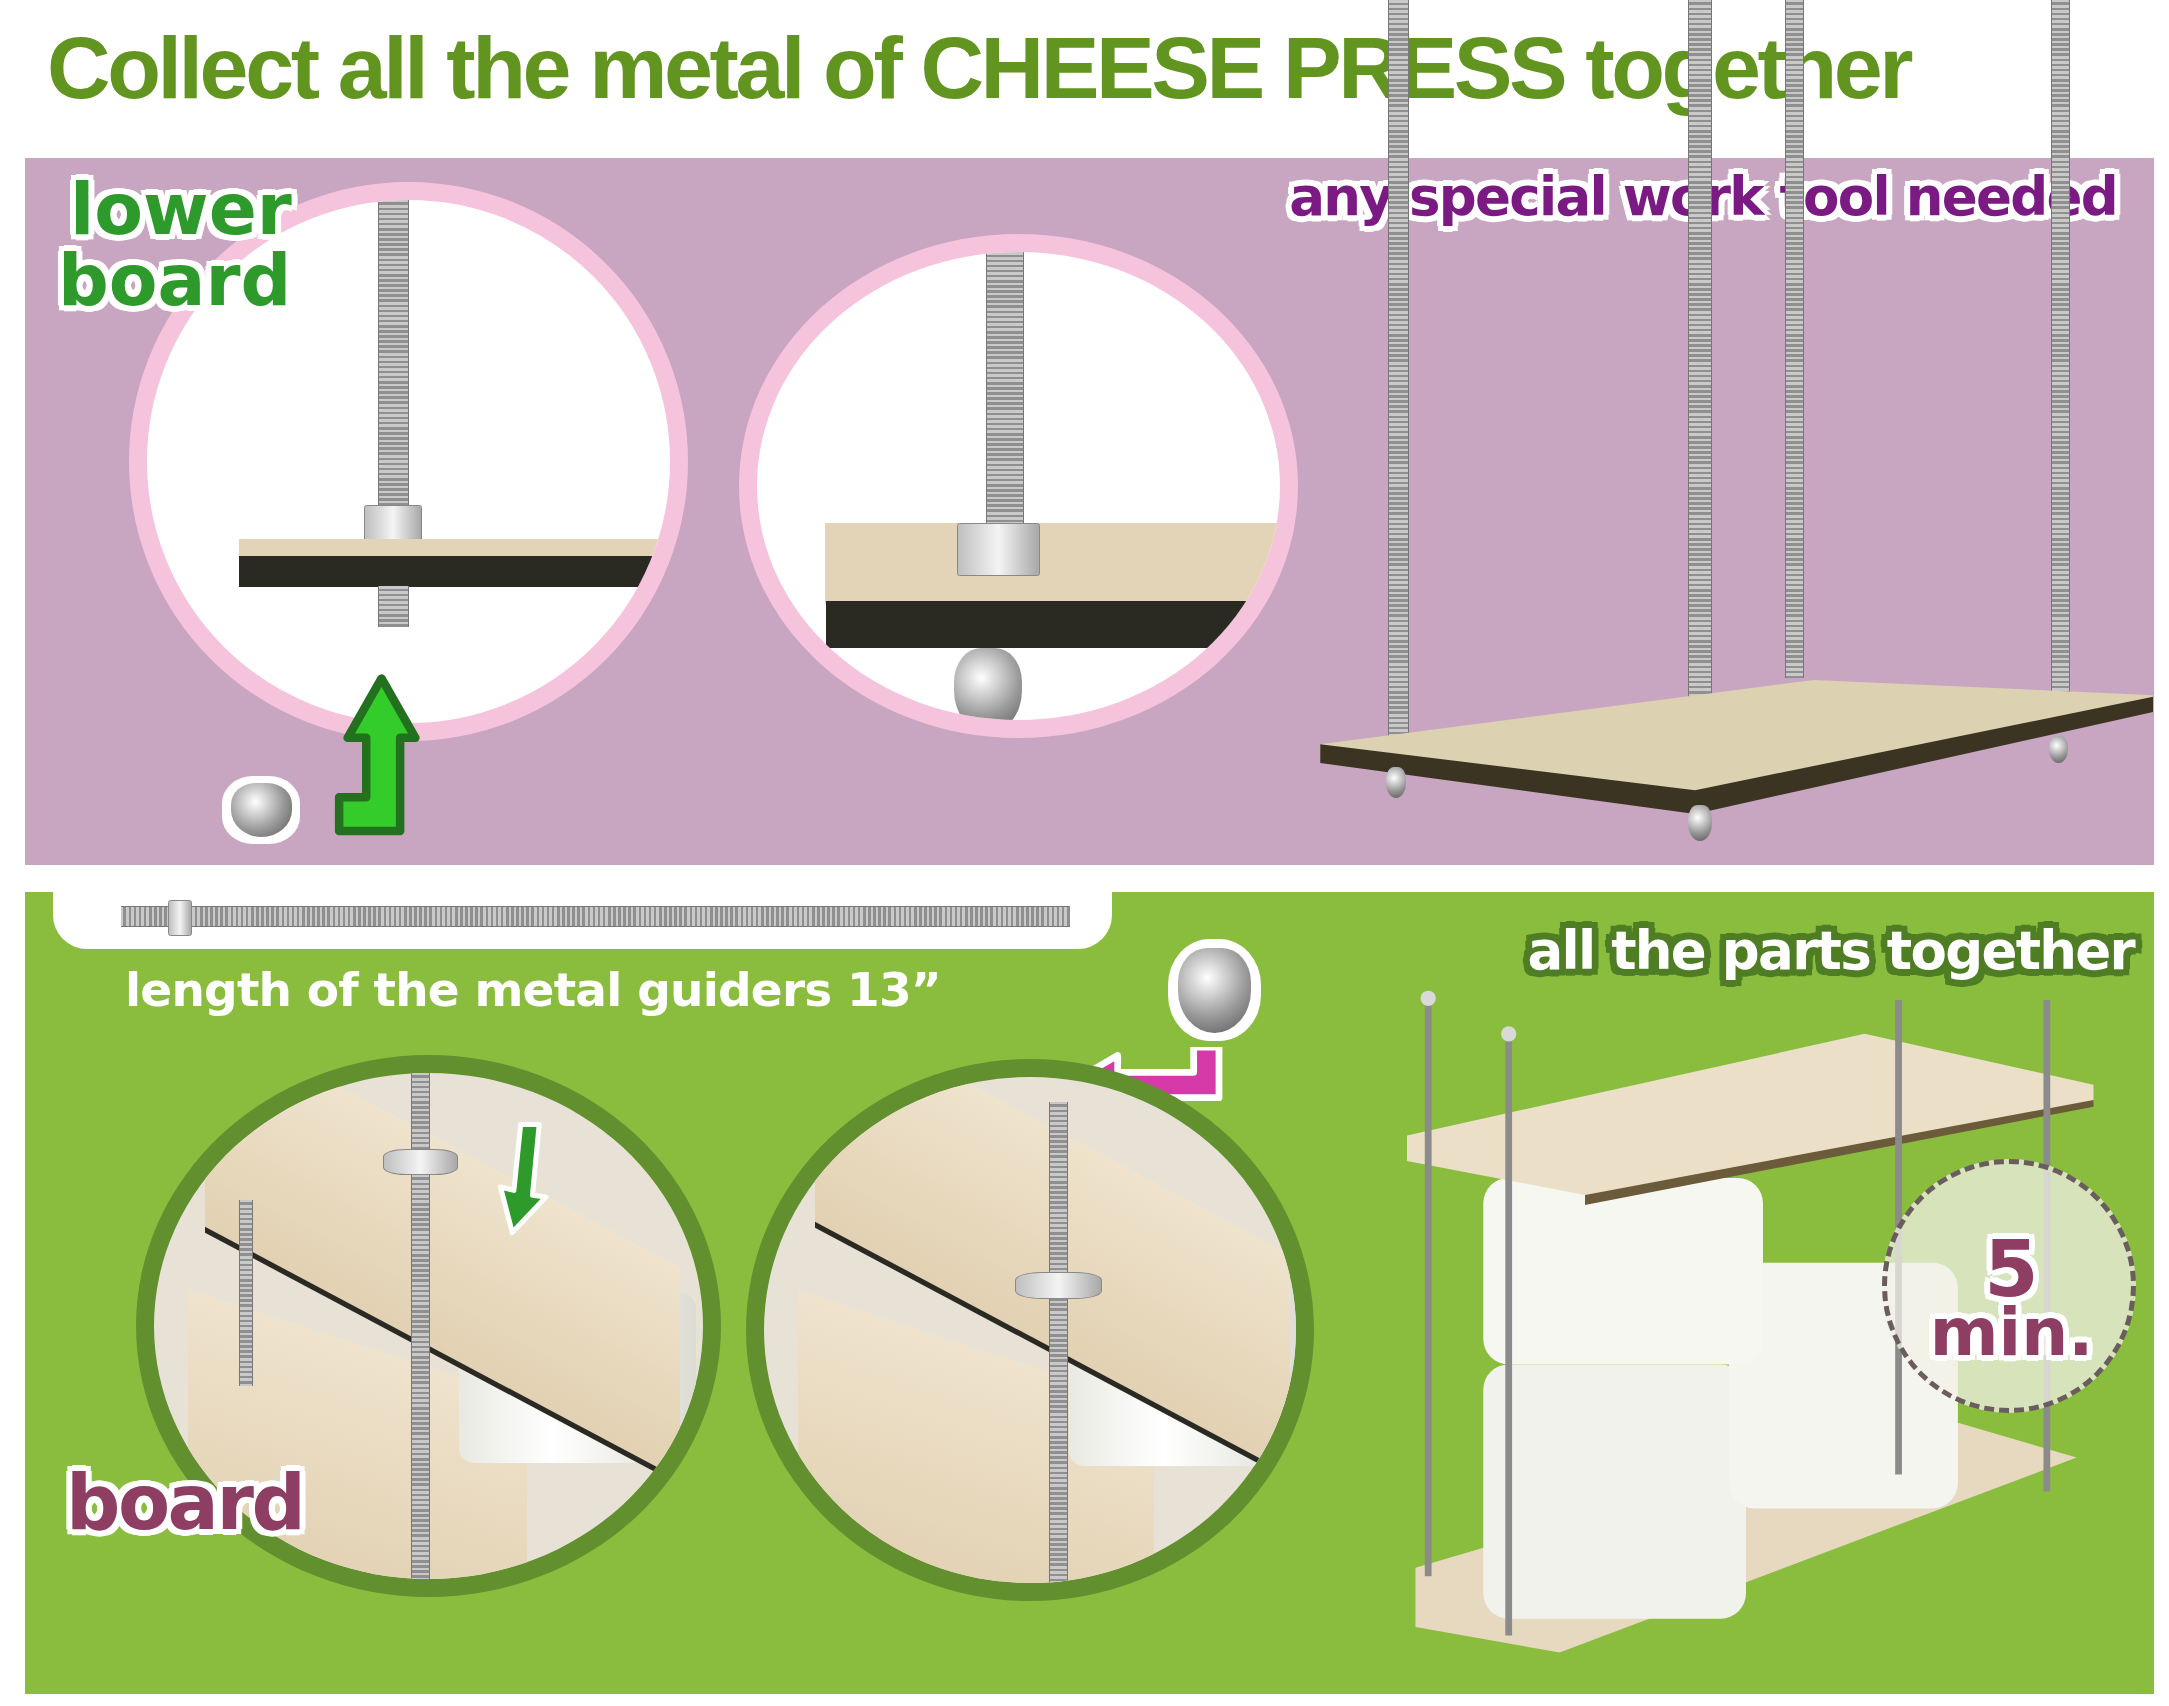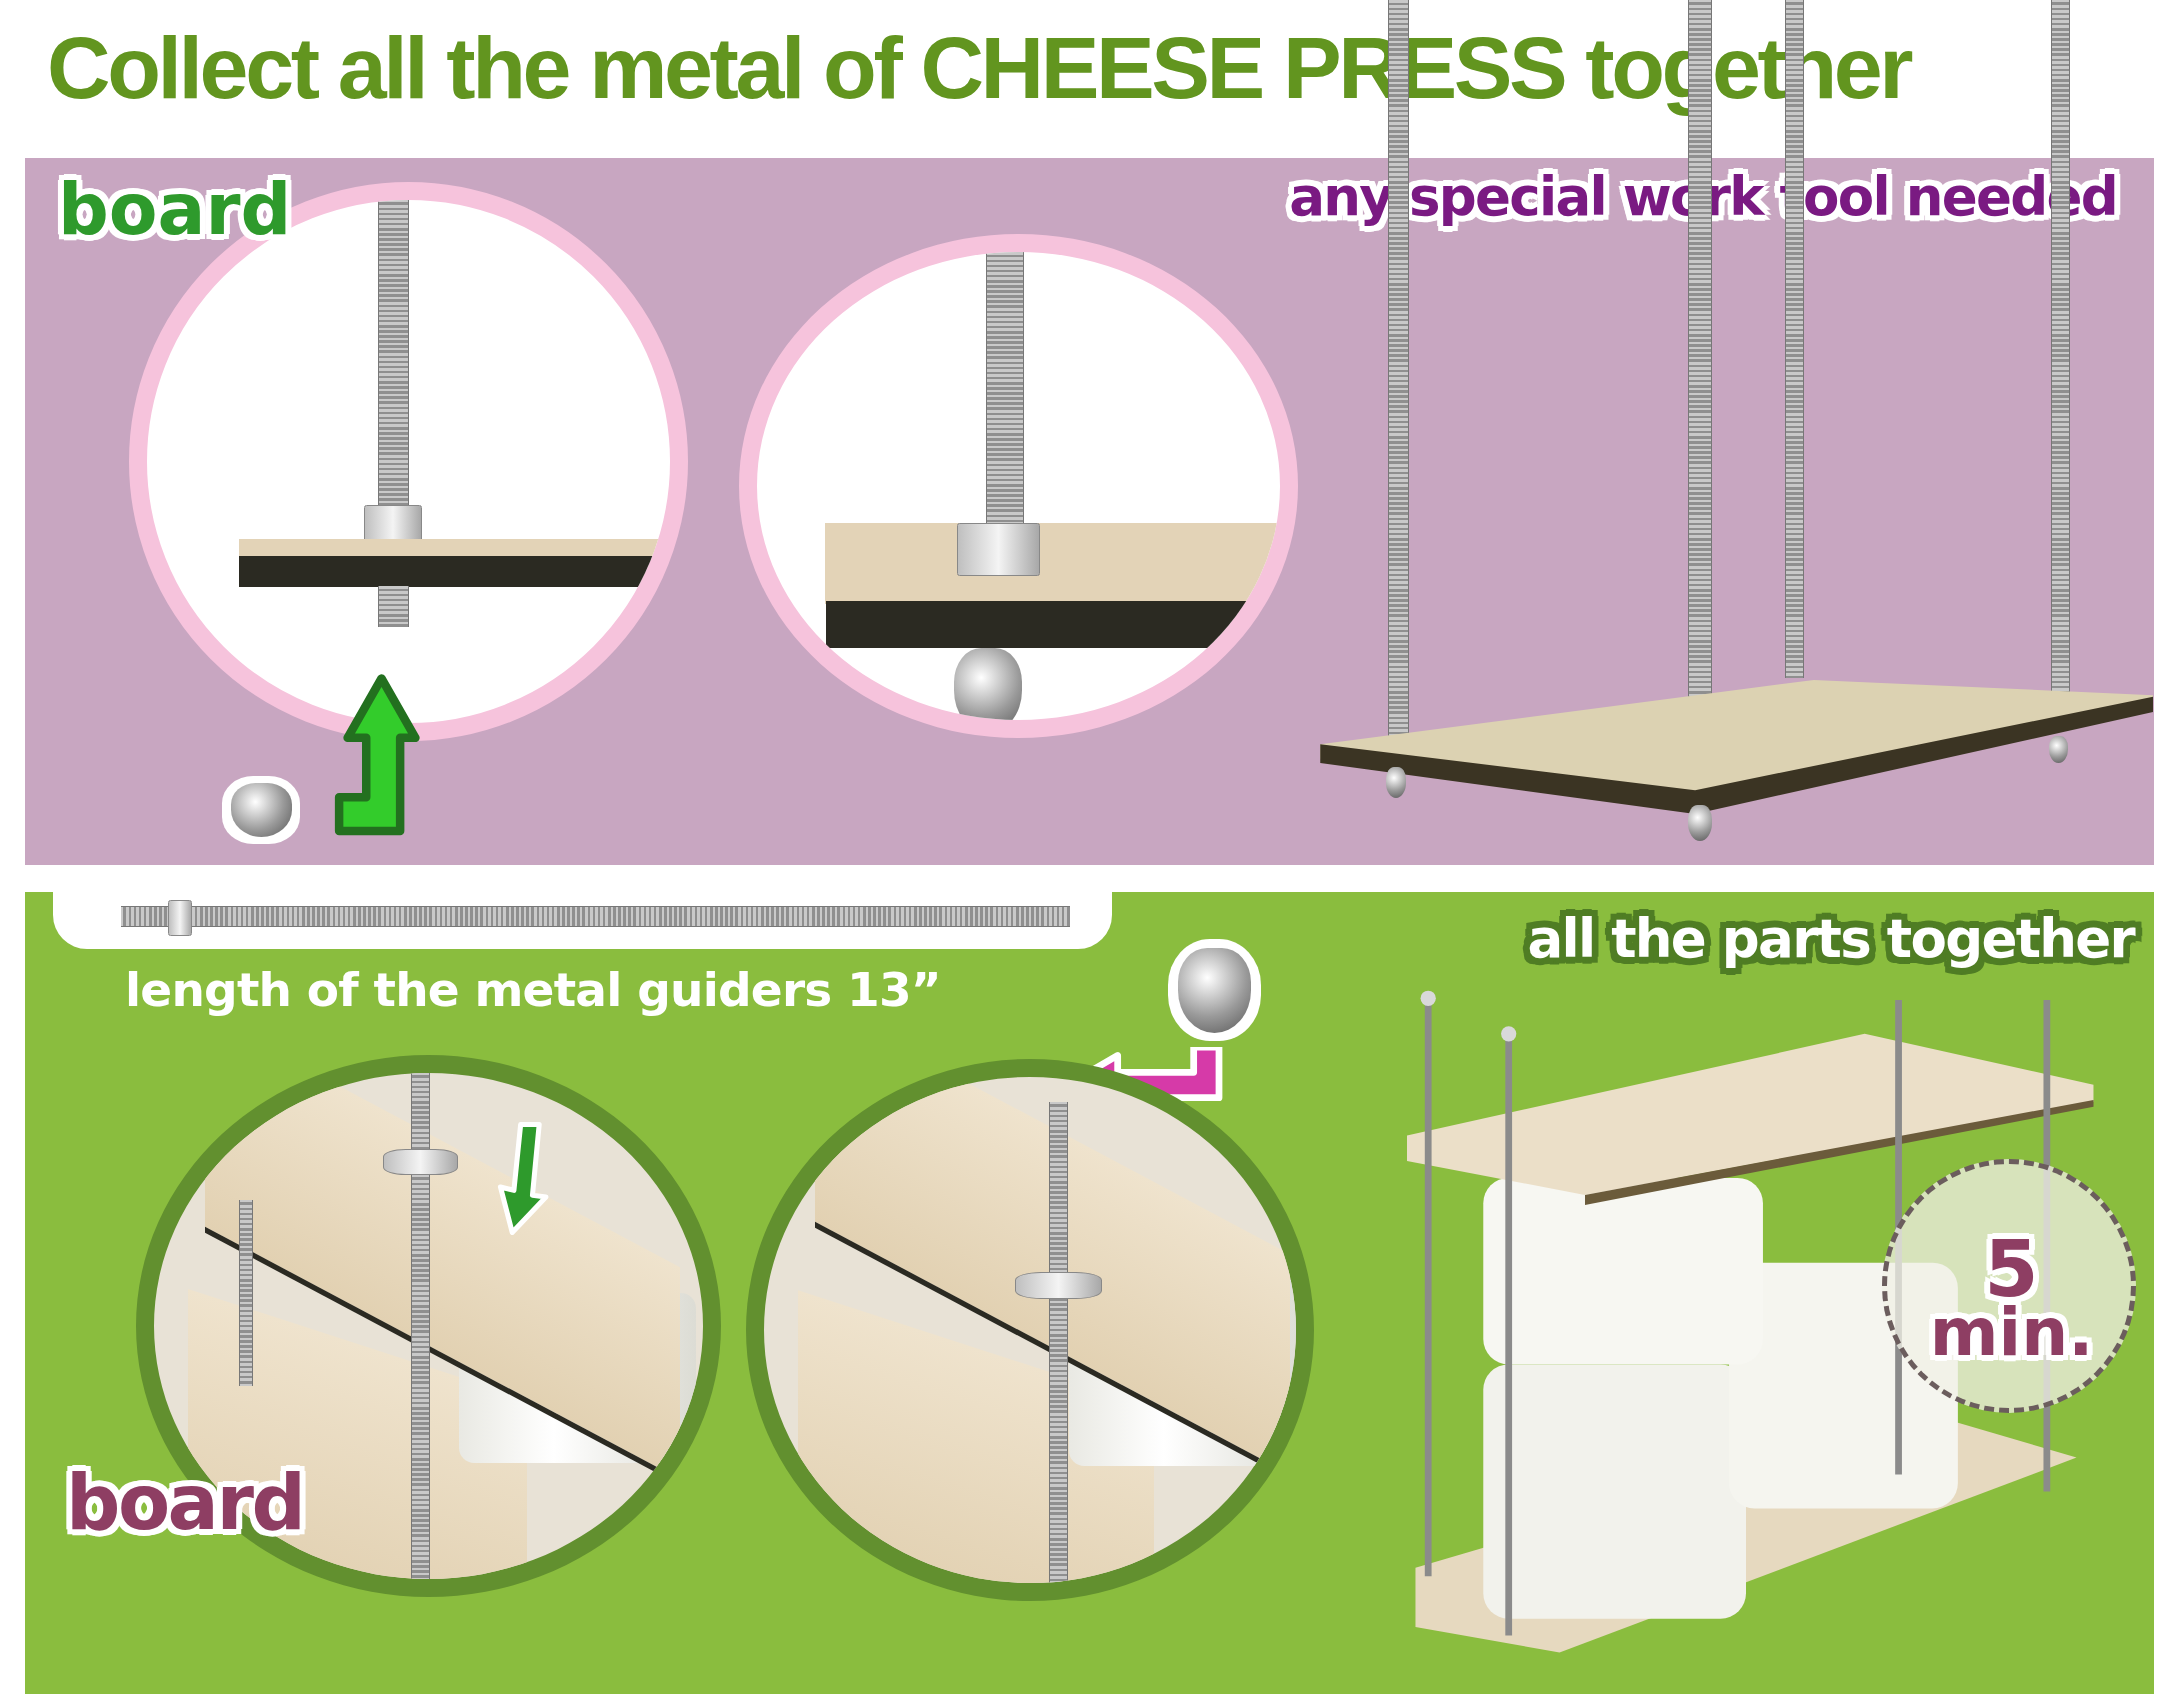--- a/index.html
+++ b/index.html
@@ -42,20 +42,21 @@
 
 <div class="abs" style="left:222px;top:776px;width:78px;height:68px;">
   <div class="abs" style="left:0;top:0;width:78px;height:68px;background:#fff;border-radius:40%;"></div>
   <div class="abs cap" style="left:8.5px;top:6.8px;width:61px;height:54px;"></div>
 </div>
 <svg class="abs" style="left:322px;top:670px;" width="119" height="178" viewBox="0 0 140 210">
   <path d="M70 10 L110 80 L92 80 L92 190 L20 190 L20 150 L52 150 L52 80 L30 80 Z" fill="#33cc2b" stroke="#23701f" stroke-width="10" stroke-linejoin="round"></path>
 </svg>
 
 <div class="abs lbl outline-white" style="left:58px;top:174px;font-size:71px;color:#2e9a2c;">
+  <div style="padding-left:12px;">lower</div>
   <div>board</div>
 </div>
 
 <div class="abs circle pink" style="left:739px;top:234px;width:559px;height:504px;">
   <div class="abs rod" style="left:229px;top:0;width:36px;height:271px;"></div>
   <div class="abs nut" style="left:200px;top:271px;width:81px;height:51px;"></div>
   <div class="abs board" style="left:68px;top:271px;width:492px;height:81px;"></div>
   <div class="abs nut" style="left:200px;top:271px;width:81px;height:51px;"></div>
   <div class="abs board-edge" style="left:69px;top:349px;width:492px;height:47px;"></div>
   <div class="abs cap" style="left:197px;top:396px;width:68px;height:85px;"></div>
@@ -87,21 +88,21 @@
 <div class="abs lbl" style="left:125px;top:966px;font-size:47px;color:#ffffff;white-space:nowrap;letter-spacing:-0.8px;">length of the metal guiders 13”</div>
 
 <div class="abs" style="left:1168px;top:939px;width:93px;height:102px;background:#fff;border-radius:45%;">
   <div class="abs cap" style="left:10.2px;top:8.5px;width:73px;height:85px;"></div>
 </div>
 <svg class="abs" style="left:1058px;top:1047px;" width="170" height="76" viewBox="0 0 200 90">
   <path d="M10 45 L70 10 L70 30 L160 30 L160 0 L190 0 L190 60 L70 60 L70 80 Z" fill="#d63aa8" stroke="#fff" stroke-width="8" stroke-linejoin="round"></path>
 </svg>
 
 <div class="abs lbl outline-dark" style="right:36px;top:900px;font-size:53px;color:#ffffff;text-align:right;letter-spacing:-1.7px;white-space:nowrap;">
-  <div style="margin-top:12px;">all the parts together</div>
+  <div style="margin-top:24px;">all the parts together</div>
 </div>
 
 <div class="abs circle greenring" style="left:136px;top:1055px;width:585px;height:542px;">
   <div class="abs plywood" style="left:34px;top:271px;width:339px;height:254px;transform:skewY(18deg);"></div>
   <div class="abs cup" style="left:305px;top:220px;width:237px;height:170px;"></div>
   <div class="abs plywood" style="left:51px;top:68px;width:475px;height:212px;transform:skewY(28deg);border-bottom:6.8px solid #2b2a22;"></div>
   <div class="abs rod" style="left:257px;top:0;width:17px;height:509px;"></div>
   <div class="abs nut" style="left:229px;top:76px;width:73px;height:24px;border-radius:30%;"></div>
   <div class="abs rod" style="left:85px;top:127px;width:12px;height:186px;"></div>
 </div>

